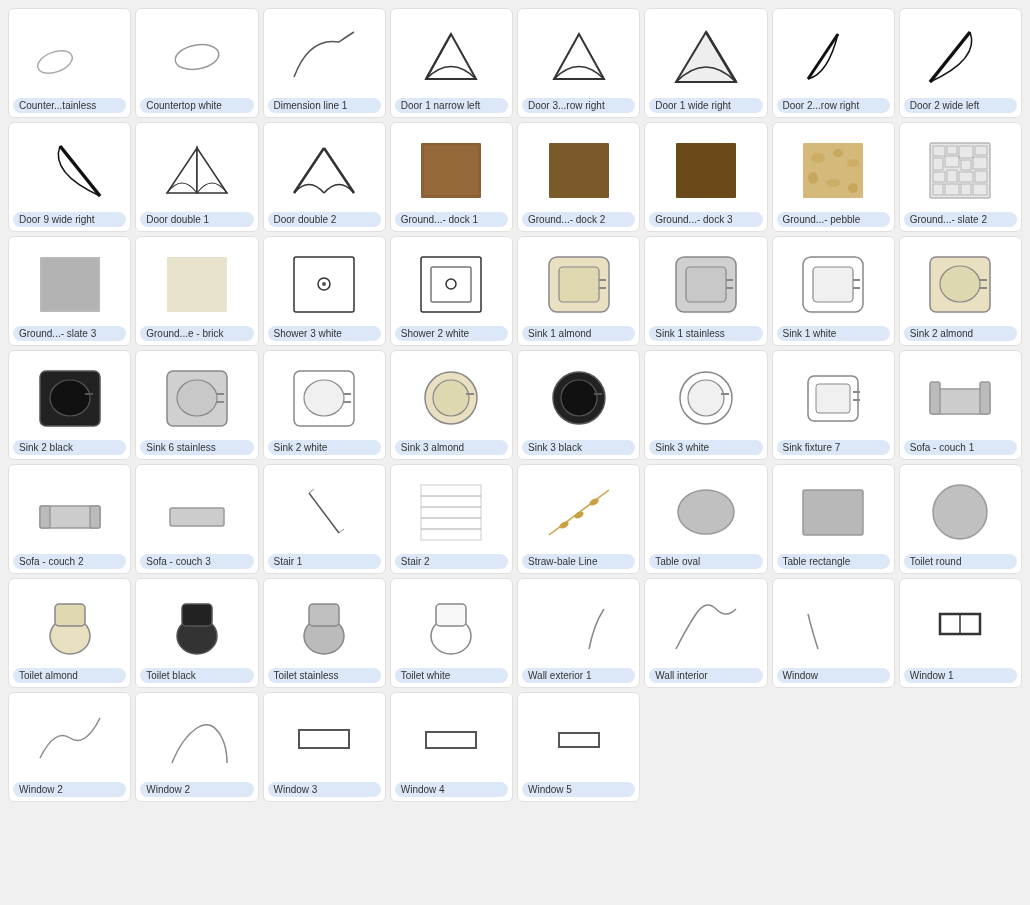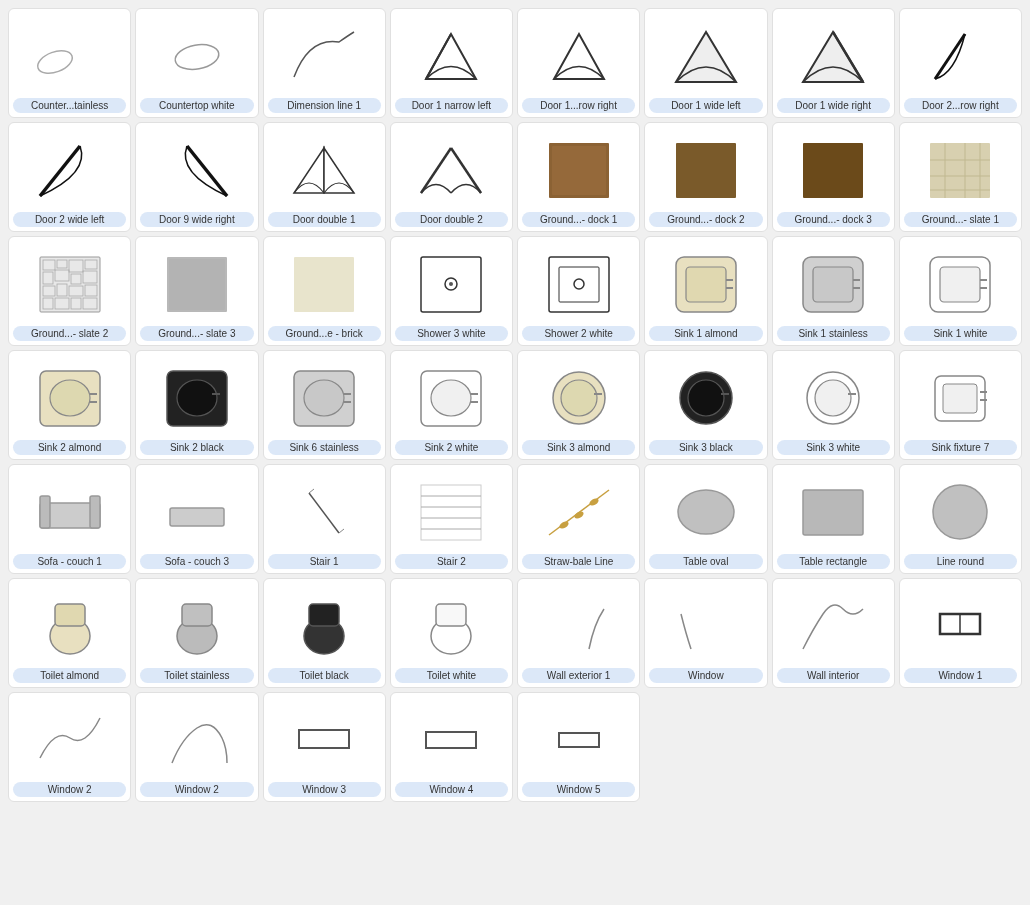--- a/index.html
+++ b/index.html
@@ -31,21 +31,20 @@
       display: flex;
       align-items: center;
       justify-content: center;
       width: 100%;
     }
     .label {
       background: #dce8f8;
       border-radius: 10px;
       padding: 2px 6px;
       font-size: 10px;
-      text-align: center;
       width: 100%;
       white-space: nowrap;
       overflow: hidden;
       text-overflow: ellipsis;
     }
     svg { overflow: visible; }
   </style>
 </head>
 <body>
 
@@ -84,30 +83,21 @@
       </div>
       <div class="label">Door 1 narrow left</div>
     </div>
     <div class="cell">
       <div class="icon-area">
         <svg width="70" height="65" viewBox="0 0 70 65">
           <polygon points="35,10 10,55 60,55" fill="white" stroke="#333" stroke-width="2"></polygon>
           <path d="M10,55 Q35,30 60,55" fill="none" stroke="#333" stroke-width="1.5"></path>
         </svg>
       </div>
-      <div class="label">Door 1...row right</div>
-    </div>
-    <div class="cell">
-      <div class="icon-area">
-        <svg width="70" height="65" viewBox="0 0 70 65">
-          <polygon points="35,8 5,58 65,58" fill="#eee" stroke="#333" stroke-width="2"></polygon>
-          <path d="M5,58 Q35,28 65,58" fill="none" stroke="#333" stroke-width="1.5"></path>
-        </svg>
-      </div>
-      <div class="label">Door 1 wide left</div>
+      <div class="label">Door 3...row right</div>
     </div>
     <div class="cell">
       <div class="icon-area">
         <svg width="70" height="65" viewBox="0 0 70 65">
           <polygon points="35,8 5,58 65,58" fill="#eee" stroke="#333" stroke-width="2"></polygon>
           <line x1="35" y1="8" x2="65" y2="58" stroke="#333" stroke-width="2.5"></line>
           <path d="M5,58 Q35,28 65,58" fill="none" stroke="#333" stroke-width="1.5"></path>
         </svg>
       </div>
       <div class="label">Door 1 wide right</div>
@@ -182,30 +172,30 @@
       <div class="icon-area">
         <svg width="70" height="65" viewBox="0 0 70 65">
           <rect x="5" y="5" width="60" height="55" fill="#6B4A1A" rx="1"></rect>
         </svg>
       </div>
       <div class="label">Ground...- dock 3</div>
     </div>
     <div class="cell">
       <div class="icon-area">
         <svg width="70" height="65" viewBox="0 0 70 65">
-          <rect x="5" y="5" width="60" height="55" fill="#d8d0b0" rx="1"></rect>
-          <line x1="5" y1="22" x2="65" y2="22" stroke="#c0b890" stroke-width="1"></line>
-          <line x1="5" y1="38" x2="65" y2="38" stroke="#c0b890" stroke-width="1"></line>
-          <line x1="5" y1="52" x2="65" y2="52" stroke="#c0b890" stroke-width="1"></line>
-          <line x1="20" y1="5" x2="20" y2="60" stroke="#c0b890" stroke-width="1"></line>
-          <line x1="40" y1="5" x2="40" y2="60" stroke="#c0b890" stroke-width="1"></line>
-          <line x1="55" y1="5" x2="55" y2="60" stroke="#c0b890" stroke-width="1"></line>
-        </svg>
-      </div>
-      <div class="label">Ground...- slate 1</div>
+          <rect x="5" y="5" width="60" height="55" fill="#d4b97a" rx="1"></rect>
+          <ellipse cx="20" cy="20" rx="7" ry="5" fill="#c8a85a" opacity="0.7"></ellipse>
+          <ellipse cx="40" cy="15" rx="5" ry="4" fill="#c0a050" opacity="0.7"></ellipse>
+          <ellipse cx="55" cy="25" rx="6" ry="4" fill="#c8a85a" opacity="0.7"></ellipse>
+          <ellipse cx="15" cy="40" rx="5" ry="6" fill="#c0a050" opacity="0.7"></ellipse>
+          <ellipse cx="35" cy="45" rx="7" ry="4" fill="#c8a85a" opacity="0.7"></ellipse>
+          <ellipse cx="55" cy="50" rx="5" ry="5" fill="#c0a050" opacity="0.7"></ellipse>
+        </svg>
+      </div>
+      <div class="label">Ground...- pebble</div>
     </div>
     <div class="cell">
       <div class="icon-area">
         <svg width="70" height="65" viewBox="0 0 70 65">
           <rect x="5" y="5" width="60" height="55" fill="#e8e8e8" rx="1" stroke="#999" stroke-width="1"></rect>
           <rect x="8" y="8" width="12" height="10" fill="none" stroke="#aaa" stroke-width="0.8"></rect>
           <rect x="22" y="8" width="10" height="8" fill="none" stroke="#aaa" stroke-width="0.8"></rect>
           <rect x="34" y="8" width="14" height="12" fill="none" stroke="#aaa" stroke-width="0.8"></rect>
           <rect x="50" y="8" width="12" height="9" fill="none" stroke="#aaa" stroke-width="0.8"></rect>
           <rect x="8" y="20" width="10" height="12" fill="none" stroke="#aaa" stroke-width="0.8"></rect>
@@ -384,20 +374,30 @@
           <rect x="5" y="15" width="60" height="25" fill="#ccc" stroke="#999" stroke-width="1.5" rx="3"></rect>
           <rect x="5" y="8" width="10" height="32" fill="#bbb" stroke="#999" stroke-width="1.5" rx="2"></rect>
           <rect x="55" y="8" width="10" height="32" fill="#bbb" stroke="#999" stroke-width="1.5" rx="2"></rect>
         </svg>
       </div>
       <div class="label">Sofa - couch 1</div>
     </div>
     <div class="cell">
       <div class="icon-area">
         <svg width="70" height="50" viewBox="0 0 70 50">
+          <rect x="5" y="18" width="60" height="22" fill="#ccc" stroke="#999" stroke-width="1.5" rx="2"></rect>
+          <rect x="5" y="18" width="10" height="22" fill="#bbb" stroke="#999" stroke-width="1.5" rx="2"></rect>
+          <rect x="55" y="18" width="10" height="22" fill="#bbb" stroke="#999" stroke-width="1.5" rx="2"></rect>
+        </svg>
+      </div>
+      <div class="label">Sofa - couch 2</div>
+    </div>
+    <div class="cell">
+      <div class="icon-area">
+        <svg width="70" height="50" viewBox="0 0 70 50">
           <rect x="8" y="20" width="54" height="18" fill="#ccc" stroke="#999" stroke-width="1.5" rx="2"></rect>
         </svg>
       </div>
       <div class="label">Sofa - couch 3</div>
     </div>
     <div class="cell">
       <div class="icon-area">
         <svg width="70" height="60" viewBox="0 0 70 60">
           <line x1="20" y1="10" x2="50" y2="50" stroke="#555" stroke-width="1.5"></line>
           <line x1="20" y1="10" x2="25" y2="6" stroke="#888" stroke-width="1"></line>
@@ -444,81 +444,81 @@
         </svg>
       </div>
       <div class="label">Table rectangle</div>
     </div>
     <div class="cell">
       <div class="icon-area">
         <svg width="70" height="65" viewBox="0 0 70 65">
           <circle cx="35" cy="32" r="27" fill="#c0c0c0" stroke="#999" stroke-width="1.5"></circle>
         </svg>
       </div>
-      <div class="label">Line round</div>
+      <div class="label">Toilet round</div>
     </div>
     <div class="cell">
       <div class="icon-area">
         <svg width="70" height="65" viewBox="0 0 70 65">
           <ellipse cx="35" cy="42" rx="20" ry="18" fill="#e8e0c0" stroke="#888" stroke-width="1.5"></ellipse>
           <rect x="20" y="10" width="30" height="22" fill="#e0d8b0" stroke="#888" stroke-width="1.5" rx="4"></rect>
         </svg>
       </div>
       <div class="label">Toilet almond</div>
     </div>
     <div class="cell">
       <div class="icon-area">
         <svg width="70" height="65" viewBox="0 0 70 65">
+          <ellipse cx="35" cy="42" rx="20" ry="18" fill="#333" stroke="#555" stroke-width="1.5"></ellipse>
+          <rect x="20" y="10" width="30" height="22" fill="#222" stroke="#555" stroke-width="1.5" rx="4"></rect>
+        </svg>
+      </div>
+      <div class="label">Toilet black</div>
+    </div>
+    <div class="cell">
+      <div class="icon-area">
+        <svg width="70" height="65" viewBox="0 0 70 65">
           <ellipse cx="35" cy="42" rx="20" ry="18" fill="#bbb" stroke="#888" stroke-width="1.5"></ellipse>
           <rect x="20" y="10" width="30" height="22" fill="#c0c0c0" stroke="#888" stroke-width="1.5" rx="4"></rect>
         </svg>
       </div>
       <div class="label">Toilet stainless</div>
     </div>
     <div class="cell">
       <div class="icon-area">
         <svg width="70" height="65" viewBox="0 0 70 65">
-          <ellipse cx="35" cy="42" rx="20" ry="18" fill="#333" stroke="#555" stroke-width="1.5"></ellipse>
-          <rect x="20" y="10" width="30" height="22" fill="#222" stroke="#555" stroke-width="1.5" rx="4"></rect>
-        </svg>
-      </div>
-      <div class="label">Toilet black</div>
-    </div>
-    <div class="cell">
-      <div class="icon-area">
-        <svg width="70" height="65" viewBox="0 0 70 65">
           <ellipse cx="35" cy="42" rx="20" ry="18" fill="white" stroke="#888" stroke-width="1.5"></ellipse>
           <rect x="20" y="10" width="30" height="22" fill="#f8f8f8" stroke="#888" stroke-width="1.5" rx="4"></rect>
         </svg>
       </div>
       <div class="label">Toilet white</div>
     </div>
     <div class="cell">
       <div class="icon-area">
         <svg width="70" height="65" viewBox="0 0 70 65">
           <path d="M60,15 Q50,30 45,55" fill="none" stroke="#888" stroke-width="1.5"></path>
         </svg>
       </div>
       <div class="label">Wall exterior 1</div>
     </div>
     <div class="cell">
       <div class="icon-area">
         <svg width="70" height="65" viewBox="0 0 70 65">
+          <path d="M5,55 Q15,35 25,20 Q35,5 45,15 Q55,25 65,15" fill="none" stroke="#888" stroke-width="1.5"></path>
+        </svg>
+      </div>
+      <div class="label">Wall interior</div>
+    </div>
+    <div class="cell">
+      <div class="icon-area">
+        <svg width="70" height="65" viewBox="0 0 70 65">
           <path d="M10,20 Q15,40 20,55" fill="none" stroke="#888" stroke-width="1.5"></path>
         </svg>
       </div>
       <div class="label">Window</div>
-    </div>
-    <div class="cell">
-      <div class="icon-area">
-        <svg width="70" height="65" viewBox="0 0 70 65">
-          <path d="M5,55 Q15,35 25,20 Q35,5 45,15 Q55,25 65,15" fill="none" stroke="#888" stroke-width="1.5"></path>
-        </svg>
-      </div>
-      <div class="label">Wall interior</div>
     </div>
     <div class="cell">
       <div class="icon-area">
         <svg width="70" height="65" viewBox="0 0 70 65">
           <rect x="15" y="20" width="40" height="20" fill="white" stroke="#333" stroke-width="2.5"></rect>
           <line x1="35" y1="20" x2="35" y2="40" stroke="#333" stroke-width="1.5"></line>
         </svg>
       </div>
       <div class="label">Window 1</div>
     </div>

